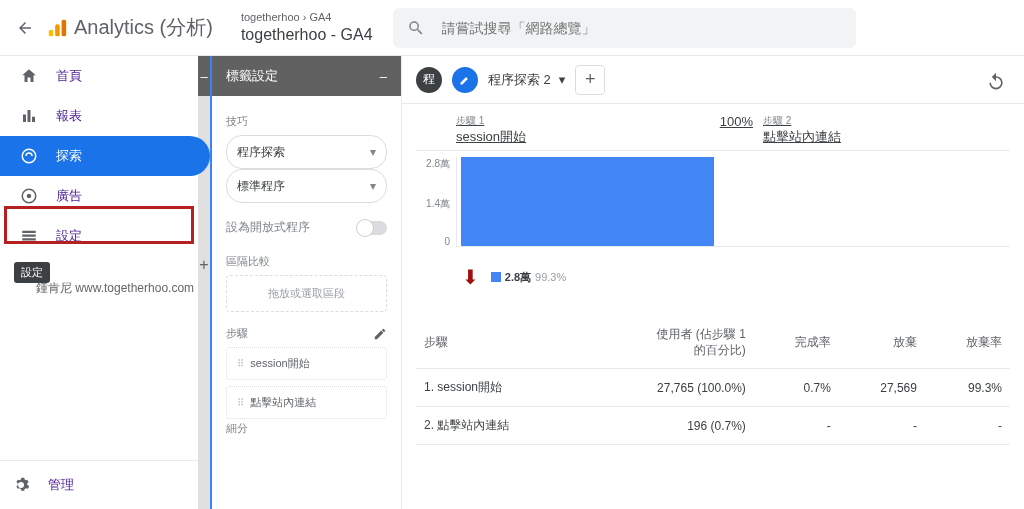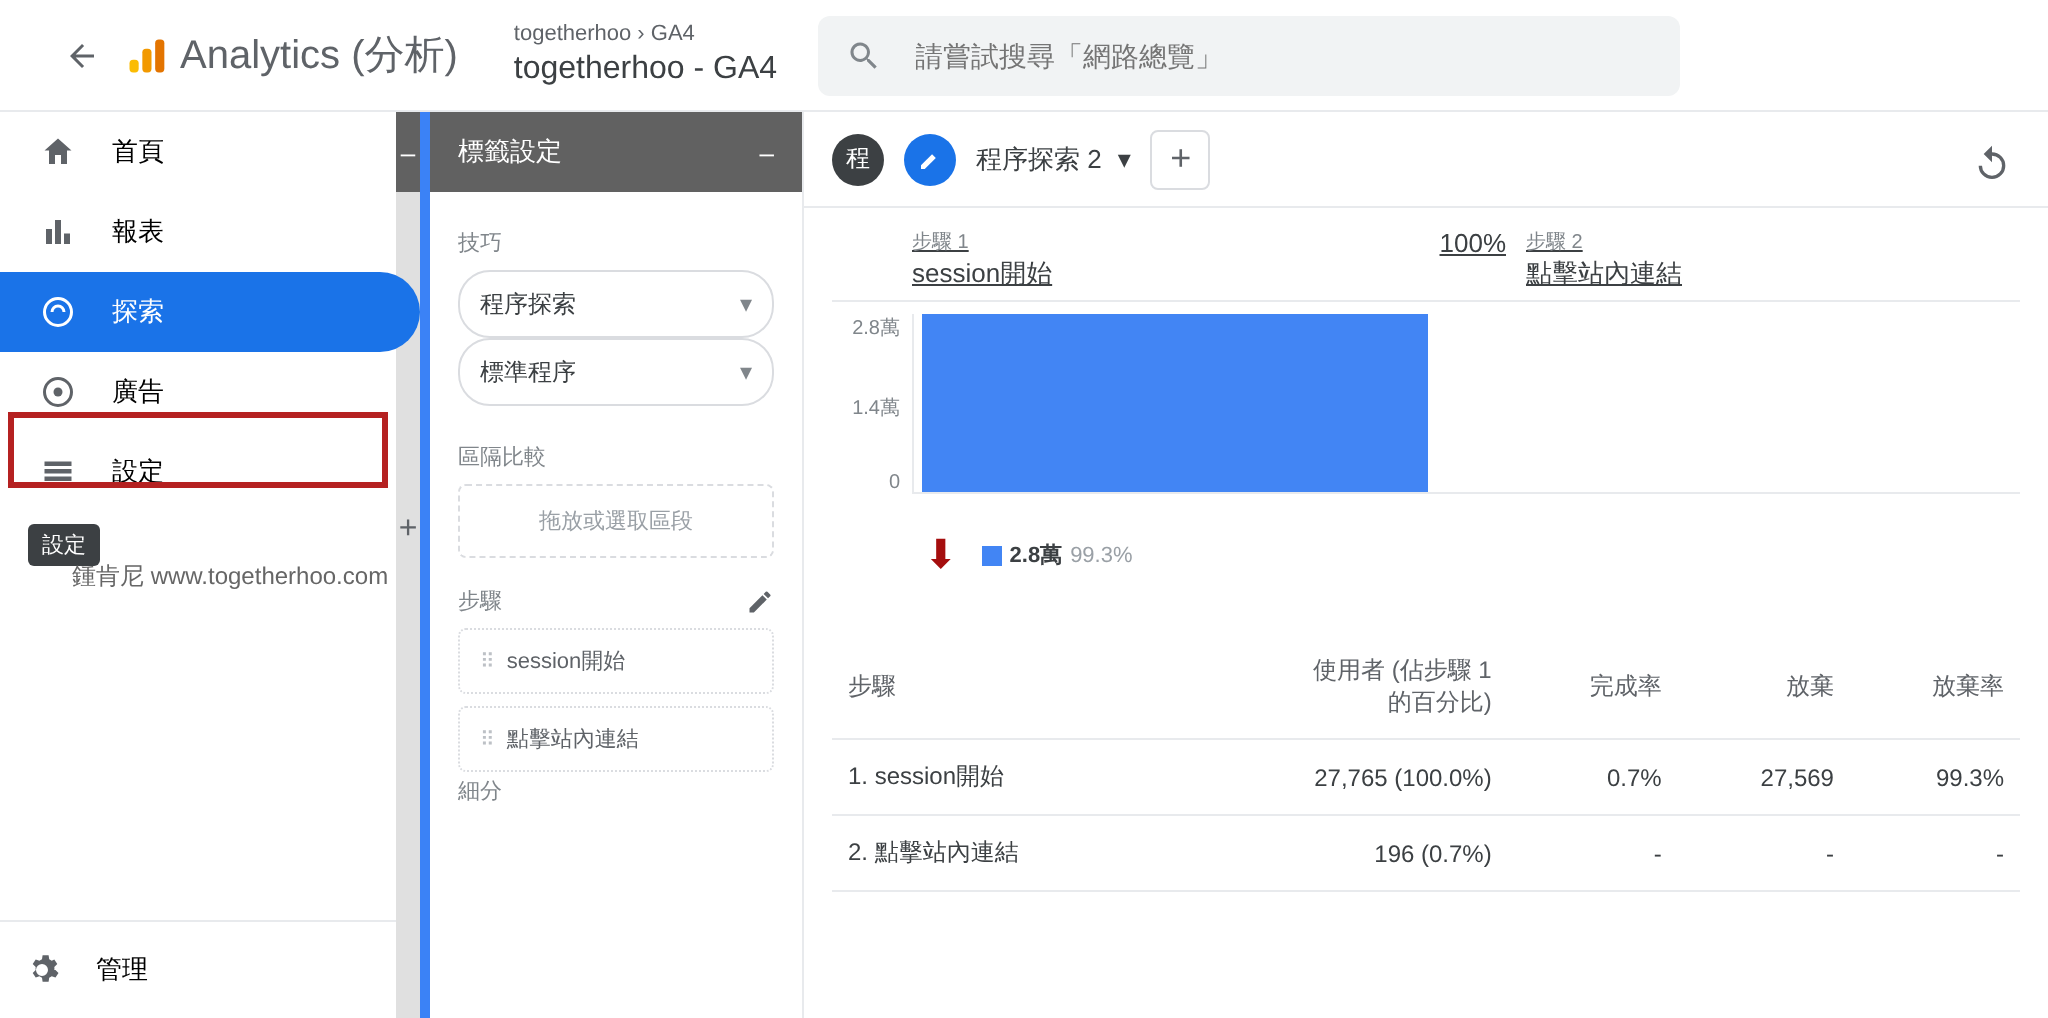--- a/index.html
+++ b/index.html
@@ -1,39 +1,39 @@
 <!DOCTYPE html>
 <html><head>
 <meta charset="utf-8">
 <style>
 * { box-sizing: border-box; margin: 0; padding: 0; font-family: Arial, "Microsoft JhengHei", sans-serif; }
 body { width: 1024px; height: 509px; background: #fff; overflow: hidden; font-size: 13px; color: #3c4043; }
-.top-bar { height: 56px; display: flex; align-items: center; padding: 0 24px; border-bottom: 1px solid #e8eaed; }
+.top-bar { height: 56px; display: flex; align-items: center; padding: 0 8px; border-bottom: 1px solid #e8eaed; }
 .back-ico { padding: 8px; cursor: pointer; }
 .logo { display: flex; align-items: center; gap: 6px; margin-left: 4px; }
 .logo-mark { width: 22px; height: 22px; }
 .logo-text { font-size: 20px; color: #5f6368; }
 .prop-block { margin-left: 28px; line-height: 1.2; }
 .prop-small { font-size: 11px; color: #5f6368; }
 .prop-main { font-size: 16px; color: #3c4043; }
 .search-box { flex: 1; margin-left: 20px; margin-right: 160px; background: #f1f3f4; border-radius: 6px; display: flex; align-items: center; height: 40px; padding: 0 14px; color: #80868b; gap: 17px; }
 .search-box input { border: none; background: transparent; flex: 1; font-size: 14px; outline: none; color: #3c4043; }
 
 .shell { display: flex; height: calc(509px - 56px); }
 .left-nav { width: 198px; display: flex; flex-direction: column; position: relative; }
-.nav-row { display: flex; align-items: center; height: 40px; padding-left: 20px; gap: 18px; font-size: 13px; color: #000000; cursor: pointer; }
+.nav-row { display: flex; align-items: center; height: 40px; padding-left: 20px; gap: 18px; font-size: 13px; color: #4c1d95; cursor: pointer; }
 .nav-row.active { background: #1a73e8; color: #ffffff; border-radius: 0 24px 24px 0; margin-right: -12px; }
 .nav-ico { width: 18px; text-align: center; }
 .red-box { position: absolute; top: 150px; left: 4px; width: 190px; height: 38px; border: 3px solid #b52121; pointer-events: none; }
 .tooltip { position: absolute; top: 206px; left: 14px; background: #3c4043; color: #fff; font-size: 11px; padding: 3px 7px; border-radius: 3px; }
 .watermark { position: absolute; top: 224px; left: 36px; font-size: 12px; color: #666; }
 .nav-bottom { margin-top: auto; border-top: 1px solid #e8eaed; }
 .nav-bottom .nav-row { height: 48px; padding-left: 12px; }
 
-.panel { width: 192px; background: #fff; border-left: 5px solid #3b82f6; border-right: 1px solid #e8eaed; display: flex; flex-direction: column; overflow-y: auto; }
+.panel { width: 192px; background: #fff; border-left: 2px solid #3b82f6; border-right: 1px solid #e8eaed; display: flex; flex-direction: column; overflow-y: auto; }
 .panel-stub { width: 12px; background: #e0e0e0; display: flex; flex-direction: column; }
 .stub-top { height: 40px; background: #616161; display:flex; align-items:center; justify-content:center; color:#fff; }
 .stub-plus { margin-top: 160px; text-align: center; color: #5f6368; font-size: 16px; }
 
 .panel-head { background: #616161; color: #fff; height: 40px; display: flex; align-items: center; padding: 0 14px; font-size: 13px; justify-content: space-between; }
 .panel-body { padding: 8px 14px; }
 .fld-label { font-size: 11px; color: #80868b; margin-top: 10px; margin-bottom: 6px; }
 .fld-select { border: 1px solid #dadce0; border-radius: 16px; height: 34px; display: flex; align-items: center; justify-content: space-between; padding: 0 10px; font-size: 12px; color: #3c4043; cursor: pointer; }
 .fld-select .chev { color: #80868b; }
 .toggle-row { display: flex; align-items: center; justify-content: space-between; margin-top: 16px; font-size: 12px; color: #80868b; }
@@ -190,20 +190,24 @@
       <div class="fld-select">
         <span>程序探索</span>
         <span class="chev">▾</span>
       </div>
 
       <div class="fld-select">
         <span>標準程序</span>
         <span class="chev">▾</span>
       </div>
 
+      <div class="toggle-row">
+        <span>設為開放式程序</span>
+        <div class="toggle"></div>
+      </div>
 
       <div class="fld-label" style="margin-top:18px">區隔比較</div>
       <div class="dashed">拖放或選取區段</div>
 
       <div class="sect-row">
         <span>步驟</span>
         <span>
             <svg width="14" height="14" viewBox="0 0 24 24">
               <path d="M3 17.25V21h3.75L17.81 9.94l-3.75-3.75L3 17.25zM20.71 7.04a1 1 0 000-1.41l-2.34-2.34a1 1 0 00-1.41 0l-1.83 1.83 3.75 3.75 1.83-1.83z" fill="#5f6368"></path>
             </svg>

